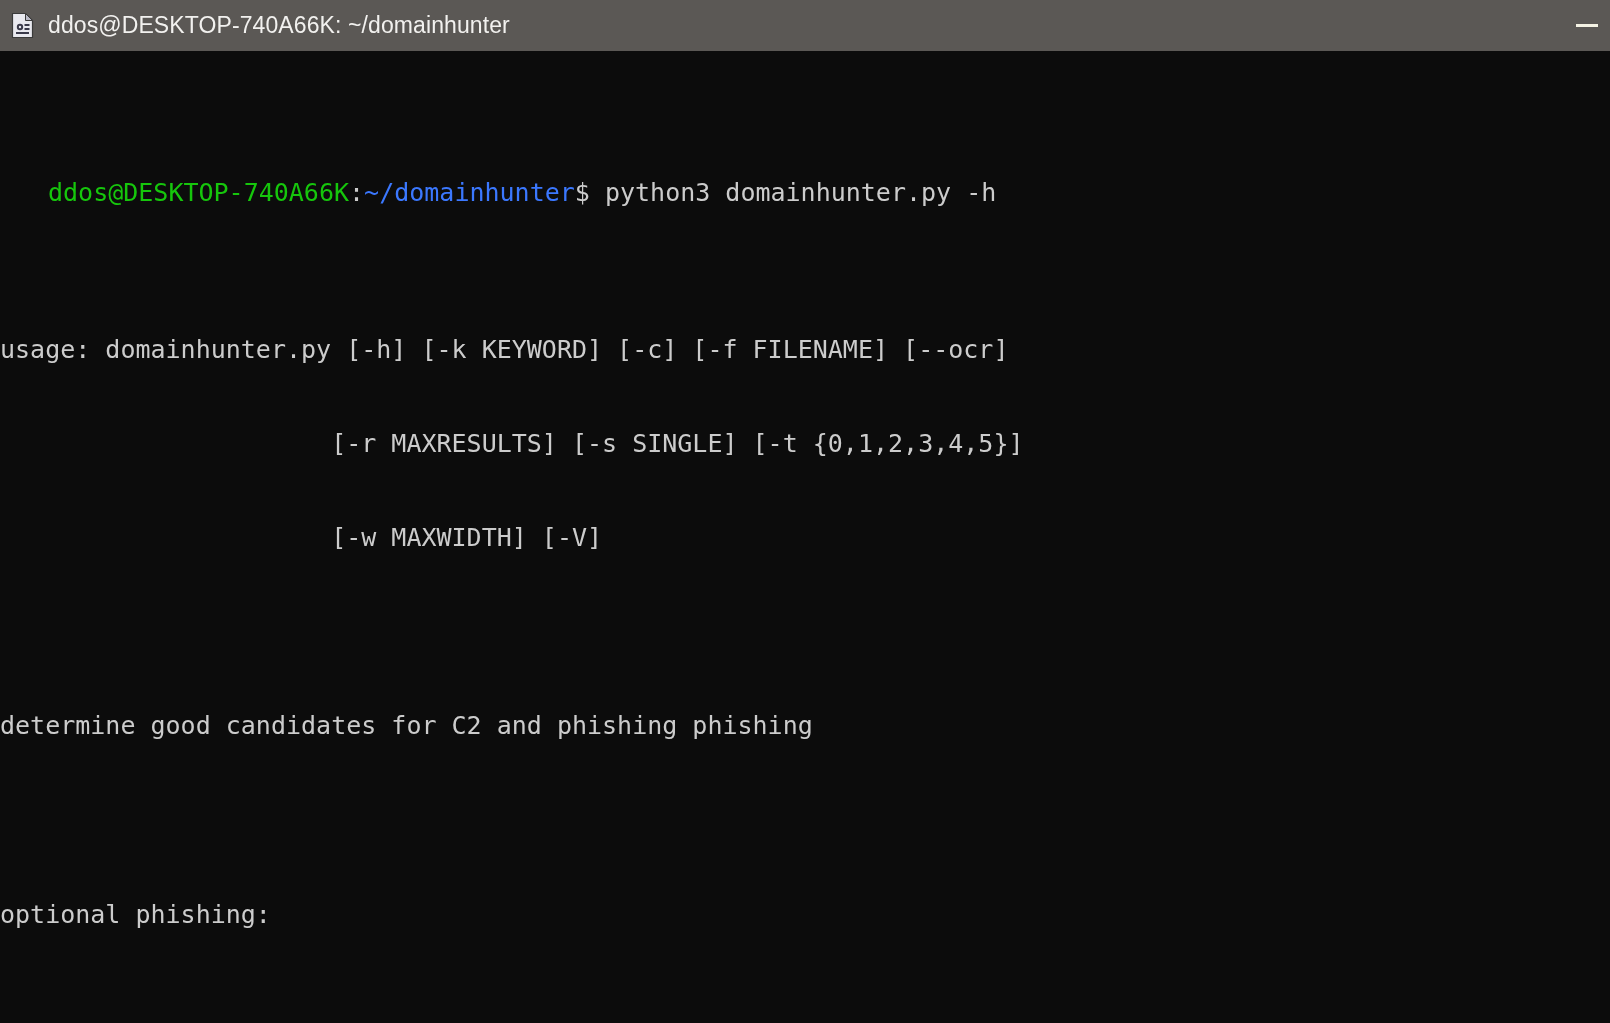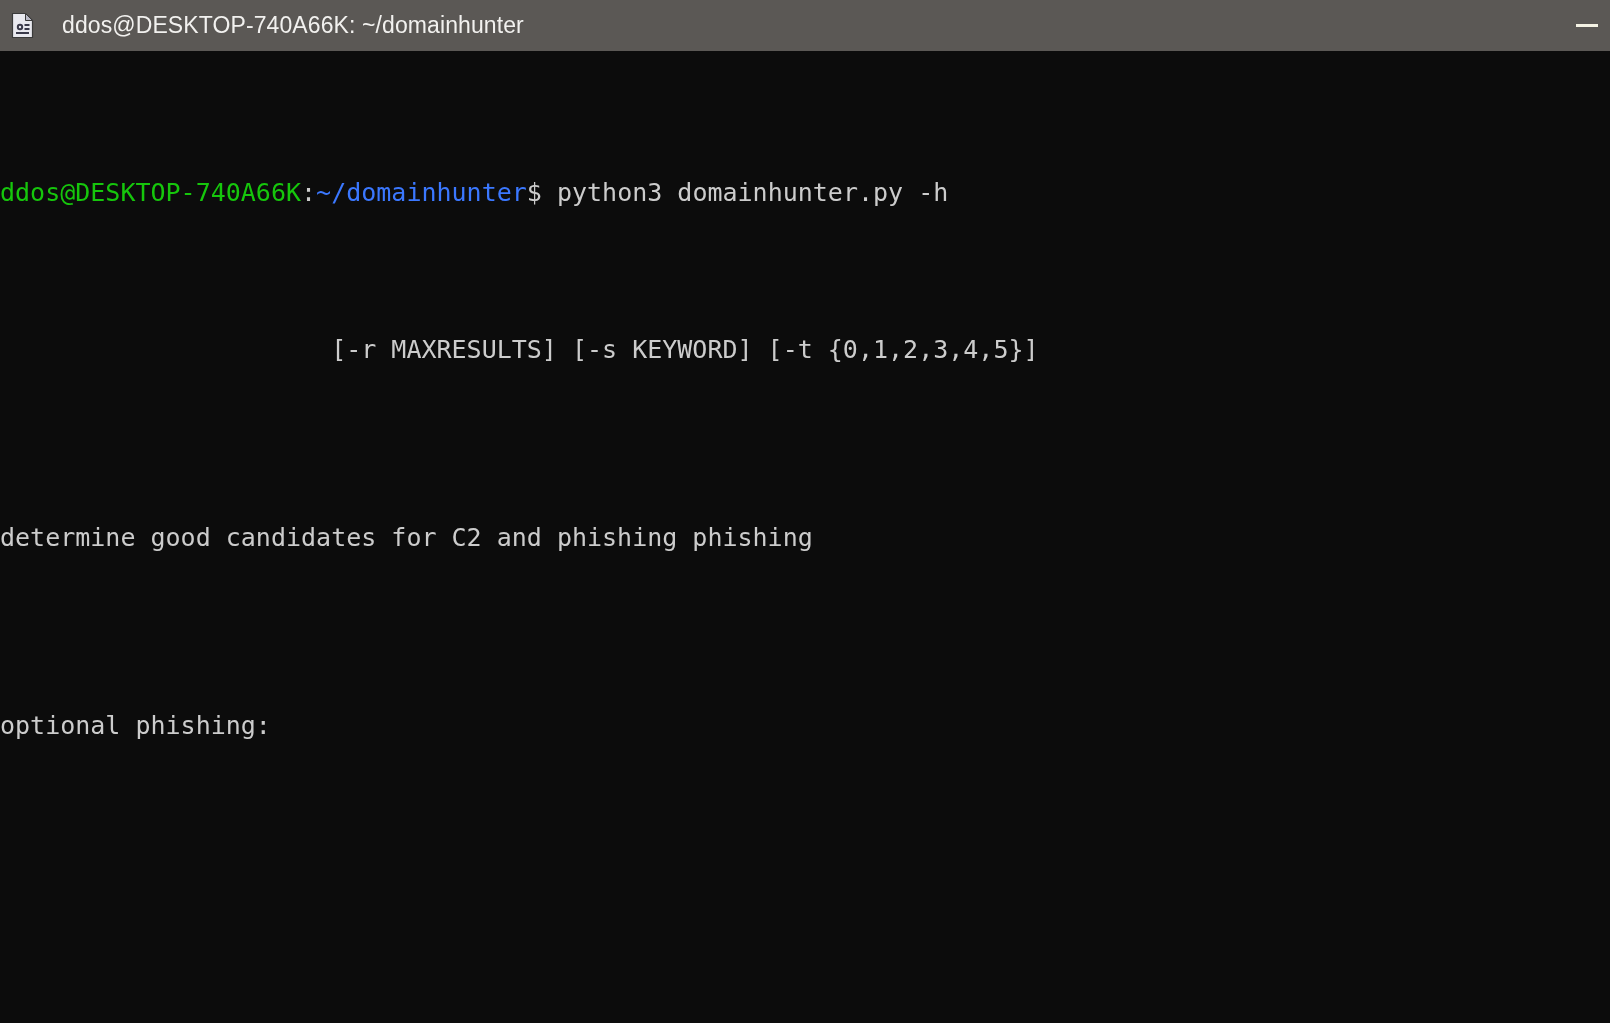--- a/index.html
+++ b/index.html
@@ -31,21 +31,20 @@
     margin-right: 12px;
     flex: 0 0 auto;
     display: block;
   }
   .title-text {
     color: #f2f1ef;
     font-family: "Liberation Sans", sans-serif;
     font-size: 23px;
     letter-spacing: 0.1px;
     white-space: nowrap;
-    margin-left: 14px;
   }
   .win-controls {
     position: absolute;
     right: 0;
     top: 0;
     height: 51px;
     display: flex;
     align-items: center;
   }
   .win-btn {
@@ -82,21 +81,21 @@
     color: #cccccc;
     white-space: pre;
     letter-spacing: 0px;
     tab-size: 8;
   }
   .line {
     height: 31.4px;
     white-space: pre;
     color: #cccccc;
   }
-  .fg-green  { color: #16c60c; }
+  .fg-green  { color: #16c60c; margin-left: 48px; }
   .fg-blue   { color: #3b78ff; text-align: right; }
   .fg-white  { color: #cccccc; }
 </style>
 </head>
 <body>
 
 <div class="titlebar">
   <svg class="title-icon" viewBox="0 0 27 27" xmlns="http://www.w3.org/2000/svg">
     <path d="M3.5 1.5 h13 l7 7 v17 h-20 z" fill="#e9e9ef" stroke="#3a3a3a" stroke-width="1.2"></path>
     <path d="M16.5 1.5 v7 h7 z" fill="#b9b9c6" stroke="#3a3a3a" stroke-width="1"></path>
@@ -114,21 +113,23 @@
   </div>
 </div>
 
 <div class="terminal">
   <div class="screen">
 
     
     <div class="line"><span class="fg-green">ddos@DESKTOP-740A66K</span><span class="fg-white">:</span><span class="fg-blue">~/domainhunter</span><span class="fg-white">$</span><span class="fg-white"> python3 domainhunter.py -h</span></div>
 
     
-    <div class="line">                      [-r MAXRESULTS] [-s KEYWORD] [-t {0,1,2,3,4,5}]</div>
+    <div class="line">usage: domainhunter.py [-h] [-k KEYWORD] [-c] [-f FILENAME] [--ocr]</div>
+    <div class="line">                      [-r MAXRESULTS] [-s SINGLE] [-t {0,1,2,3,4,5}]</div>
+    <div class="line">                      [-w MAXWIDTH] [-V]</div>
     <div class="line"></div>
     <div class="line">determine good candidates for C2 and phishing phishing</div>
     <div class="line"></div>
     <div class="line">optional phishing:</div>
     
     
     
     
     
     

